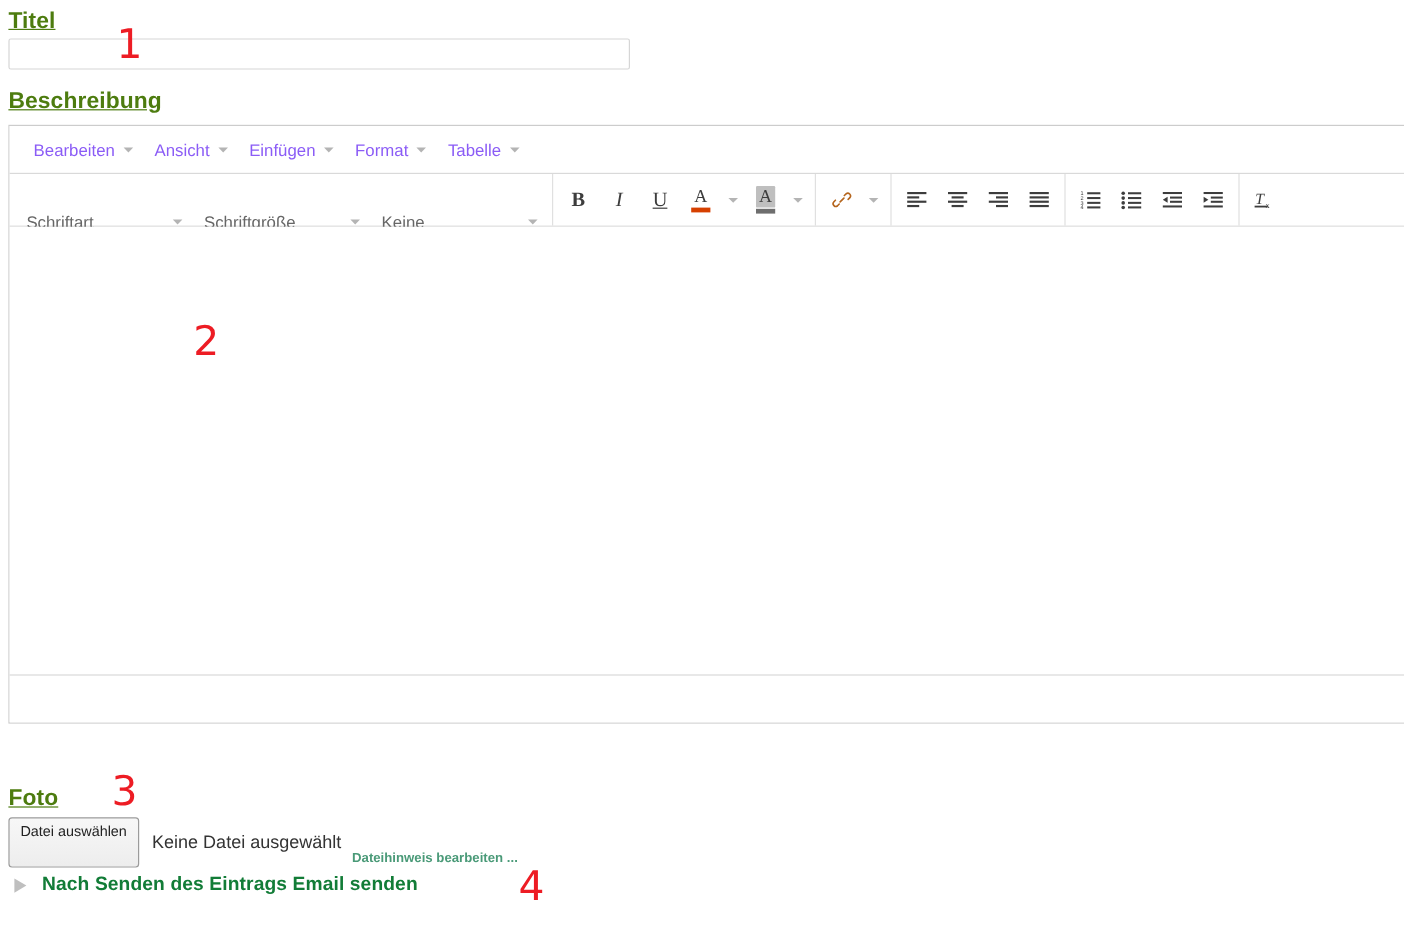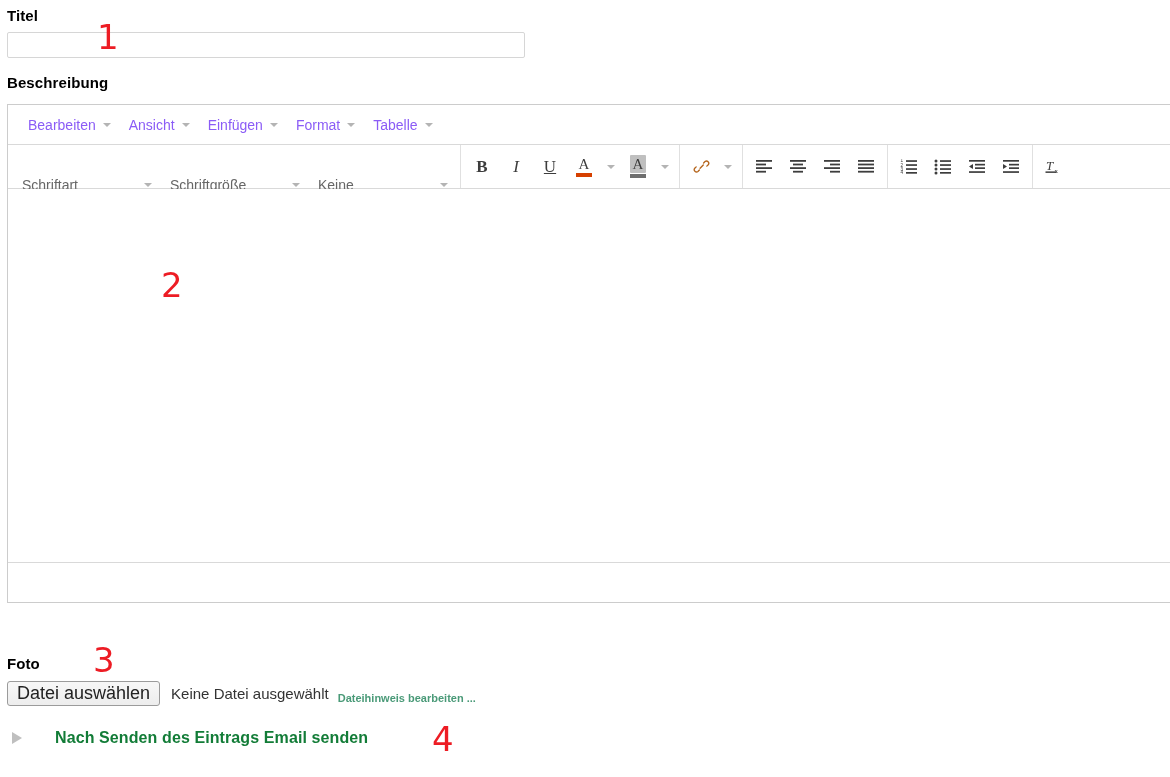--- a/index.html
+++ b/index.html
@@ -7,24 +7,25 @@
     margin: 0; padding: 0;
     width: 1170px; height: 777px;
     background: #ffffff;
     font-family: "Liberation Sans", sans-serif;
     overflow: hidden;
   }
   .page { position: relative; width: 1170px; height: 777px; }
 
   
   .field-label {
-    font-size: 15px;
+    font-size: 19px;
     font-weight: bold;
-    color: #000000;
+    color: #4d7c0f;
     letter-spacing: 0.1px;
+    text-decoration: underline;
   }
 
   
   .anno {
     position: absolute;
     color: #ed1c24;
     font-family: "DejaVu Sans", sans-serif;
     font-size: 34px;
     line-height: 34px;
     font-weight: 400;
@@ -170,26 +171,26 @@
   #foto-label { position: absolute; left: 7px; top: 655px; }
   #anno-3 { left: 93px; top: 643px; }
 
   #file-row {
     position: absolute;
     left: 7px; top: 681px;
     display: flex; align-items: center;
   }
   #file-button {
     font-family: "Liberation Sans", sans-serif;
-    font-size: 18px;
+    font-size: 12px;
     color: #222;
     background: linear-gradient(#f7f7f7, #ededed);
     border: 1px solid #9b9b9b;
     border-radius: 3px;
-    padding: 2px 9px 2px 9px;
+    padding: 2px 9px 19px 9px;
     cursor: pointer;
     line-height: 19px;
   }
   #file-status {
     font-size: 15px;
     color: #333;
     margin-left: 11px;
     white-space: nowrap;
   }
   #file-hint {
@@ -200,21 +201,21 @@
     white-space: nowrap;
     align-self: flex-end;
     padding-bottom: 2px;
     font-weight: bold;
   }
 
   
   #disclosure-row {
     position: absolute;
     left: 12px; top: 729px;
-    display: flex; align-items: center; gap: 20px;
+    display: flex; align-items: center;
   }
   #disclosure-tri {
     width: 0; height: 0;
     border-top: 6.5px solid transparent;
     border-bottom: 6.5px solid transparent;
     border-left: 10px solid #bfbfbf;
     margin-right: 13px;
     cursor: pointer;
   }
   #disclosure-label {

